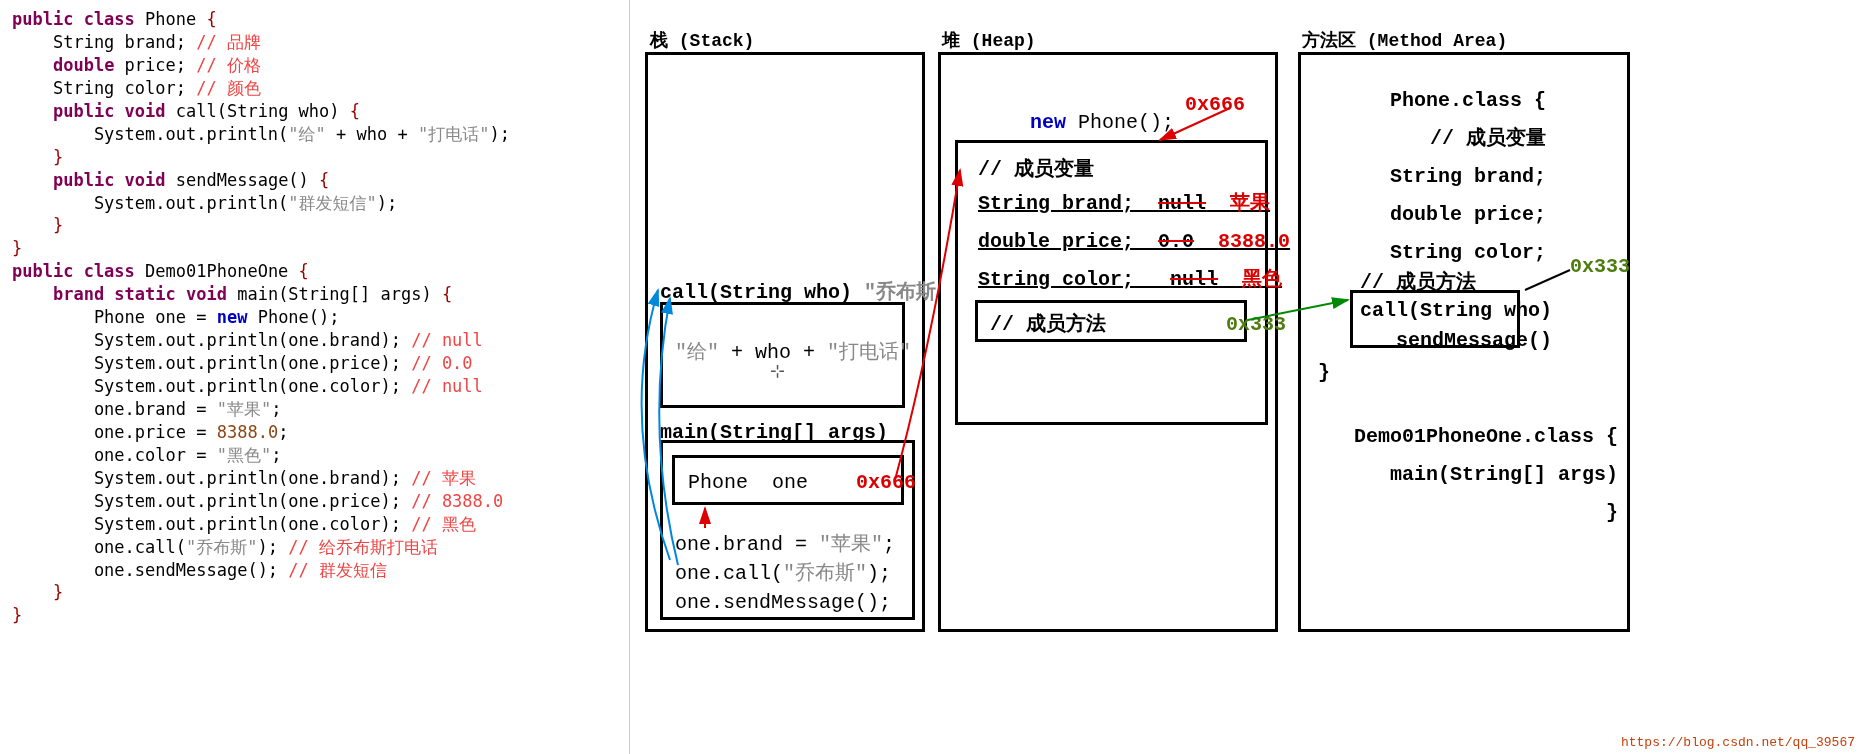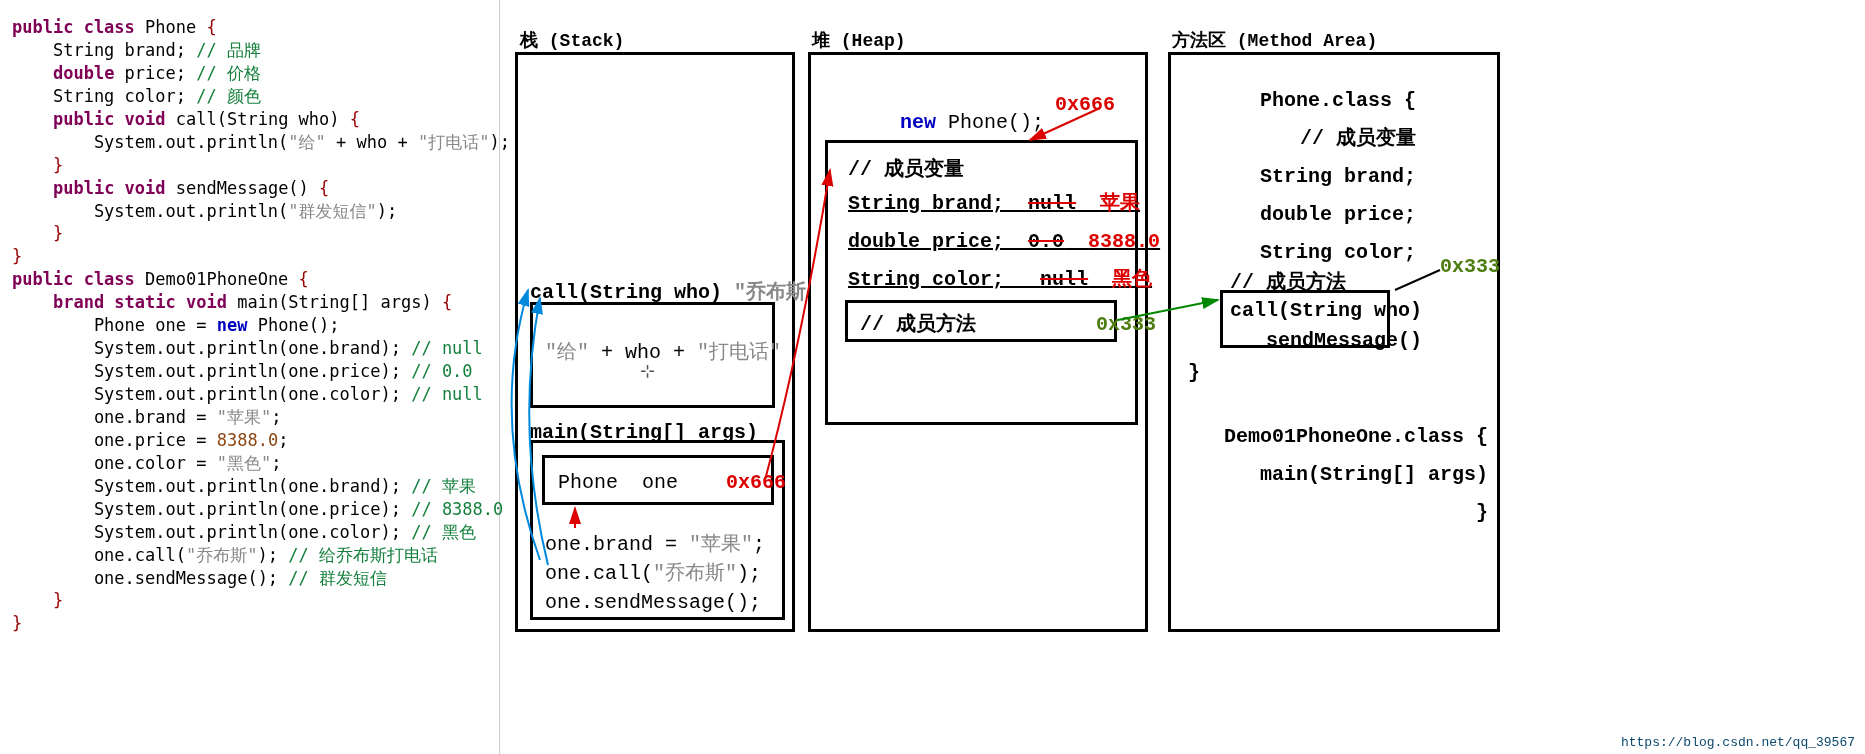--- a/index.html
+++ b/index.html
@@ -1,35 +1,35 @@
 <!DOCTYPE html>
 <html><head>
 <meta charset="utf-8">
 <style>
   * { box-sizing: border-box; margin: 0; padding: 0; }
   body { font-family: Consolas, Monaco, 'Courier New', monospace; font-size: 15px; background: #f8f8f8; color: #000; position: relative; width: 1865px; height: 754px; overflow: hidden; }
   .container { display: flex; width: 100%; height: 100%; background: #fff; }
-  .code-panel { width: 500px; padding: 16px 12px; border-right: 1px solid #ccc; font-size: 17px; line-height: 1.35; white-space: pre; font-family: Consolas, Monaco, monospace; }
+  .code-panel { width: 630px; padding: 8px 12px; border-right: 1px solid #ccc; font-size: 17px; line-height: 1.35; white-space: pre; font-family: Consolas, Monaco, monospace; }
   .diagram-panel { flex: 1; position: relative; }
   .section-title { font-weight: bold; font-size: 18px; position: absolute; }
   .box { border: 3px solid #000; position: absolute; background: #fff; }
   .inner-box { border: 3px solid #000; position: absolute; }
   .kw-purple { color: #7f0055; font-weight: bold; }
   .kw-blue { color: #0000c0; font-weight: bold; }
-  .comment { color: #15803d; }
+  .comment { color: #ef4444; }
   .str { color: #888; }
   .num { color: #8b4513; }
   .red { color: #d00; font-weight: bold; }
   .green { color: #4d7c0f; font-weight: bold; }
   .blue-text { color: #0000c0; font-weight: bold; }
   .strike { text-decoration: line-through; text-decoration-color: #d00; text-decoration-thickness: 2px; }
   .bold { font-weight: bold; text-align: right; }
   .diagram-text { position: absolute; font-size: 20px; line-height: 1.5; }
   svg.arrows { position: absolute; top: 0; left: 0; width: 100%; height: 100%; pointer-events: none; z-index: 10; }
-  .watermark { position: absolute; right: 10px; bottom: 4px; color: #0c4a6e; font-size: 13px; }
+  .watermark { position: absolute; right: 10px; bottom: 4px; color: #c2410c; font-size: 13px; }
   .cursor-mark { position: absolute; font-size: 18px; color: #555; }
 </style>
 </head>
 <body>
 
 <div class="container">
 
   <div class="code-panel"><span class="kw-purple">public class</span> Phone <span style="color:#900">{</span>
     String brand; <span class="comment">// 品牌</span>
     <span class="kw-purple">double</span> price; <span class="comment">// 价格</span>

